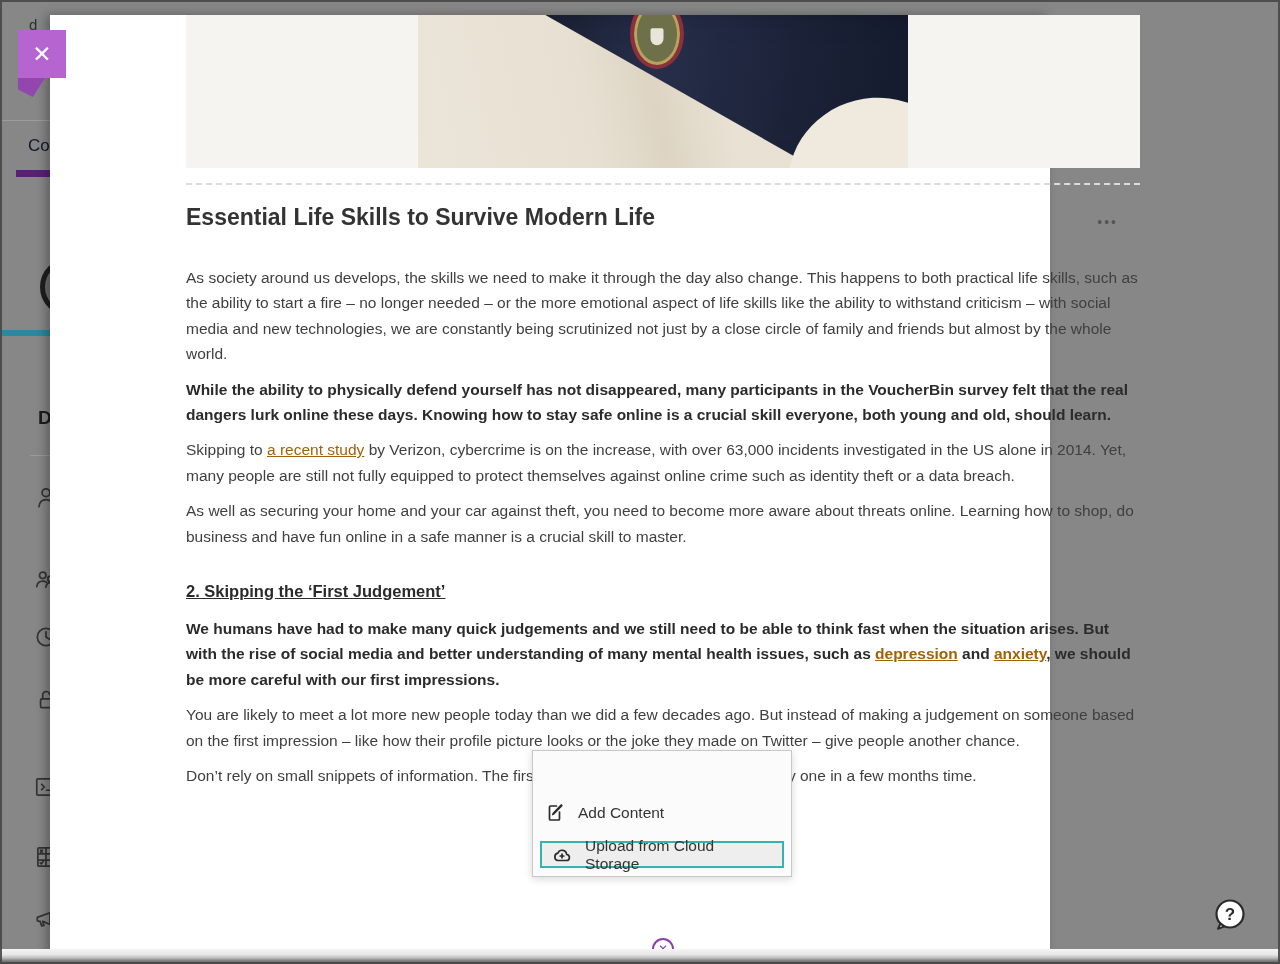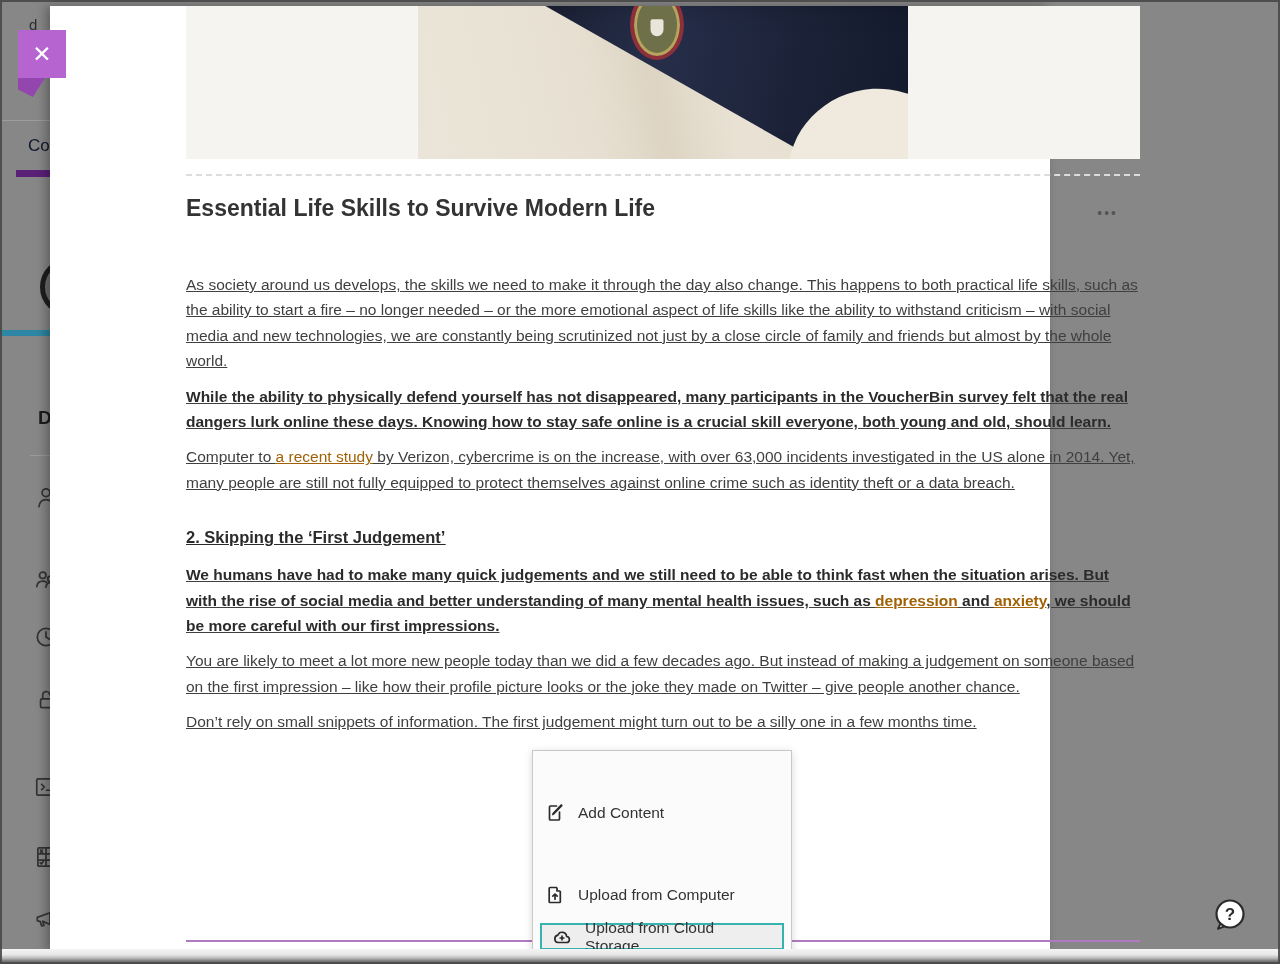--- a/index.html
+++ b/index.html
@@ -17,21 +17,21 @@
   .bd-tab-underline{position:absolute;left:16px;top:170px;width:40px;height:7px;background:#5a2078;}
   .bd-avatar{position:absolute;left:40px;top:258px;width:58px;height:58px;border-radius:50%;
     background:#6f6f6f;border:5px solid #1e1e1e;}
   .bd-tealbar{position:absolute;left:0;top:330px;width:70px;height:6px;background:#2d86a3;}
   .bd-dheading{position:absolute;left:38px;top:407px;font-size:19px;font-weight:600;color:#1c1c1c;}
   .bd-divider{position:absolute;left:30px;top:455px;width:40px;height:1px;background:#9b9b9b;}
   .bd-icon{position:absolute;left:33px;width:26px;height:26px;}
   .bd-icon svg{width:26px;height:26px;stroke:#343434;fill:none;stroke-width:1.6;
     stroke-linecap:round;stroke-linejoin:round;}
   
-  .panel{position:absolute;left:50px;top:6px;width:1000px;height:946px;background:#ffffff;
+  .panel{position:absolute;left:50px;top:15px;width:1000px;height:946px;background:#ffffff;
     box-shadow:-4px 0 10px rgba(0,0,0,.30);z-index:10;}
   .doc{position:relative;margin-left:136px;width:954px;}
   
   .hero{position:relative;width:954px;height:153px;background:#f5f4f1;overflow:hidden;}
   .photo{position:absolute;left:232px;top:0;width:490px;height:153px;overflow:hidden;
     background:
       linear-gradient(78deg, #ebe5d9 0%, #e7e0d2 35%, #ddd4c3 48%, #e9e2d4 62%, #e6dfd0 100%);}
   .photo .navy{position:absolute;inset:0;
     clip-path:polygon(26% 0,100% 0,100% 100%,81% 100%);
     background:linear-gradient(100deg,#0d101c 0%,#191f31 22%,#262e4a 48%,#1c2339 74%,#131a2c 100%);
@@ -42,21 +42,21 @@
     background:#6e7049;border:4px solid #8e2f3c;box-shadow:inset 0 0 0 3px #b7a35c;}
   .photo .badge::after{content:"";position:absolute;left:50%;top:52%;width:13px;height:17px;
     transform:translate(-50%,-40%);background:#e9e5da;border-radius:2px 2px 7px 7px;}
   .dashed{border-top:2px dashed #dcdcdc;margin-top:15px;}
   
   .doc-head{position:relative;margin-top:16px;}
   .doc-title{font-size:23px;line-height:32px;font-weight:700;color:#333;}
   .more-btn{position:absolute;right:16px;top:12px;color:#555;font-size:14px;letter-spacing:2px;
     cursor:pointer;background:none;border:none;font-family:inherit;}
   
-  .doc-body{margin-top:48px;font-size:15.5px;line-height:25.4px;color:#3f3f3f;text-decoration:underline;}
+  .doc-body{margin-top:32px;font-size:15.5px;line-height:25.4px;color:#3f3f3f;}
   .doc-body p{margin:0 0 10px;}
   .doc-body p.bold{font-weight:700;color:#2b2b2b;}
   .doc-body h3{font-size:16.5px;font-weight:700;text-decoration:underline;color:#2b2b2b;
     margin:30px 0 12px;line-height:25px;}
   .doc-body a{color:#a16207;text-decoration:underline;cursor:pointer;}
   
   .insert-divider{position:absolute;left:136px;top:934px;width:954px;height:2px;background:#b07ac2;}
   .insert-x{position:absolute;left:50%;top:-11px;transform:translateX(-50%);
     width:22px;height:22px;border:2px solid #8b3fa8;border-radius:50%;background:#fff;
     color:#8b3fa8;font-size:12px;font-weight:700;display:flex;align-items:center;
@@ -154,21 +154,22 @@
       <div class="doc-head">
         <div class="doc-title">Essential Life Skills to Survive Modern Life</div>
         <button class="more-btn">
           <span>•••</span>
         </button>
       </div>
 
       <div class="doc-body">
         <p><span>As society around us develops, the skills we need to make it through the day also change. This happens to both practical life skills, such as the ability to start a fire – no longer needed – or the more emotional aspect of life skills like the ability to withstand criticism – with social media and new technologies, we are constantly being scrutinized not just by a close circle of family and friends but almost by the whole world.</span></p>
         <p class="bold"><span>While the ability to physically defend yourself has not disappeared, many participants in the VoucherBin survey felt that the real dangers lurk online these days. Knowing how to stay safe online is a crucial skill everyone, both young and old, should learn.</span></p>
-        <p><span>Computer to </span><a>a recent study</a><span> by Verizon, cybercrime is on the increase, with over 63,000 incidents investigated in the US alone in 2014. Yet, many people are still not fully equipped to protect themselves against online crime such as identity theft or a data breach.</span></p>
+        <p><span>Skipping to </span><a>a recent study</a><span> by Verizon, cybercrime is on the increase, with over 63,000 incidents investigated in the US alone in 2014. Yet, many people are still not fully equipped to protect themselves against online crime such as identity theft or a data breach.</span></p>
+        <p><span>As well as securing your home and your car against theft, you need to become more aware about threats online. Learning how to shop, do business and have fun online in a safe manner is a crucial skill to master.</span></p>
         <h3><span>2. Skipping the ‘First Judgement’</span></h3>
         <p class="bold"><span>We humans have had to make many quick judgements and we still need to be able to think fast when the situation arises. But with the rise of social media and better understanding of many mental health issues, such as </span><a>depression</a><span> and </span><a>anxiety</a><span>, we should be more careful with our first impressions.</span></p>
         <p><span>You are likely to meet a lot more new people today than we did a few decades ago. But instead of making a judgement on someone based on the first impression – like how their profile picture looks or the joke they made on Twitter – give people another chance.</span></p>
         <p><span>Don’t rely on small snippets of information. The first judgement might turn out to be a silly one in a few months time.</span></p>
       </div>
     </div>
 
     <div class="insert-divider">
       <div class="insert-x">
         <span>✕</span>
@@ -182,28 +183,20 @@
   </button>
 
   <div class="ctx-menu">
     <div class="menu-item">
       <svg viewBox="0 0 20 20">
           <path d="M11.5 3H5.5a1 1 0 0 0-1 1v12a1 1 0 0 0 1 1h8a1 1 0 0 0 1-1V9" fill="none" stroke="#2b2b2b" stroke-width="1.7" stroke-linecap="round"></path>
           <path d="M9 11.8 17.3 3.2c.4-.4.4-1 0-1.4l-.3-.3c-.4-.4-1-.4-1.4 0L7.5 10l-.7 2.5z" fill="#2b2b2b"></path>
         </svg>
       <span>Add Content</span>
     </div>
-    <div class="menu-item">
-      <svg viewBox="0 0 20 20" fill="none" stroke="#2b2b2b" stroke-width="1.7" stroke-linejoin="round">
-          <path d="M12 2.5H5a.8.8 0 0 0-.8.8v13.4c0 .4.3.8.8.8h9.5c.4 0 .8-.4.8-.8V6"></path>
-          <path d="M12 2.5V6h3.3"></path>
-          <path d="M10 14.2V9M7.8 11.2 10 9l2.2 2.2" stroke-linecap="round"></path>
-        </svg>
-      <span>Upload from Computer</span>
-    </div>
     <div class="menu-item highlighted">
       <svg viewBox="0 0 20 20" fill="none" stroke="#2b2b2b" stroke-width="1.7" stroke-linecap="round" stroke-linejoin="round">
           <path d="M6 15.5h8.2a3 3 0 0 0 .4-6A4.5 4.5 0 0 0 5.9 8.2 3.7 3.7 0 0 0 6 15.5z"></path>
           <path d="M10 9.2v3.6M8.2 11h3.6"></path>
         </svg>
       <span>Upload from Cloud Storage</span>
     </div>
   </div>
 
   <button class="help-btn">

